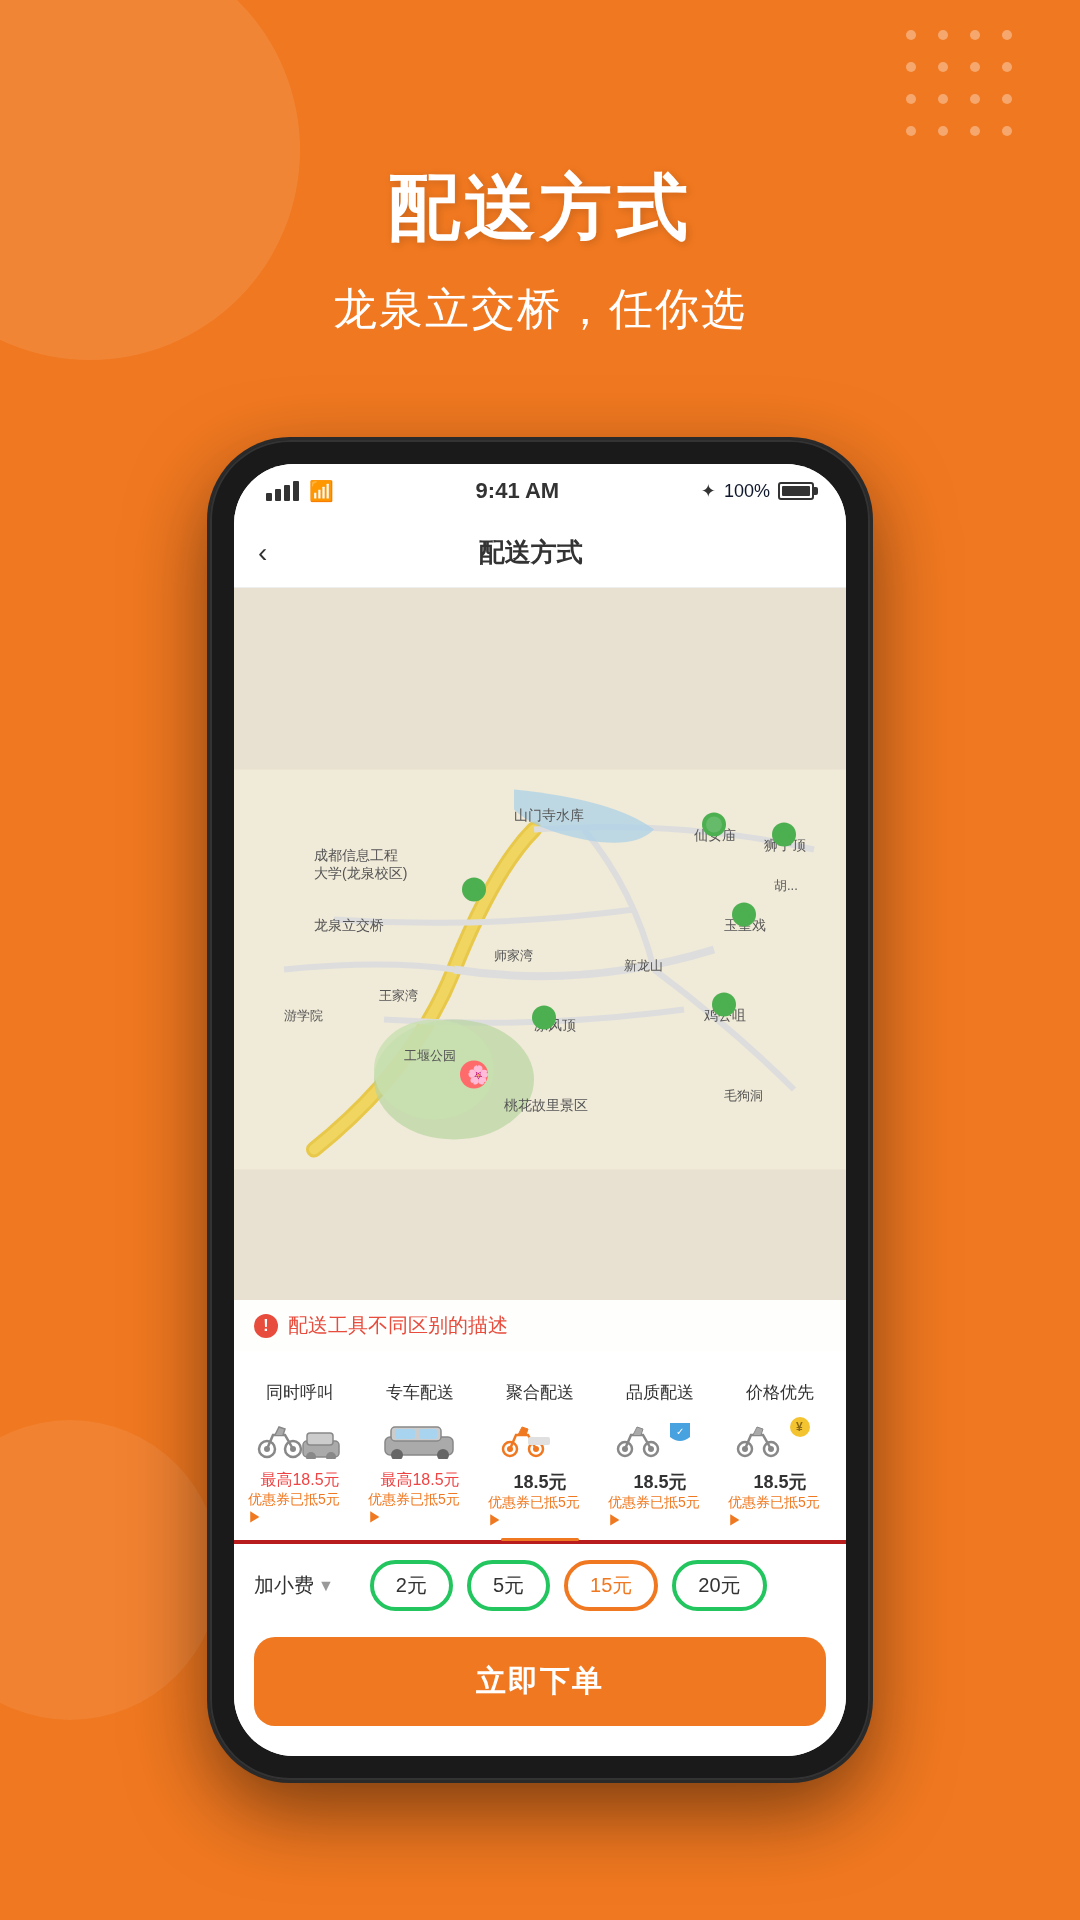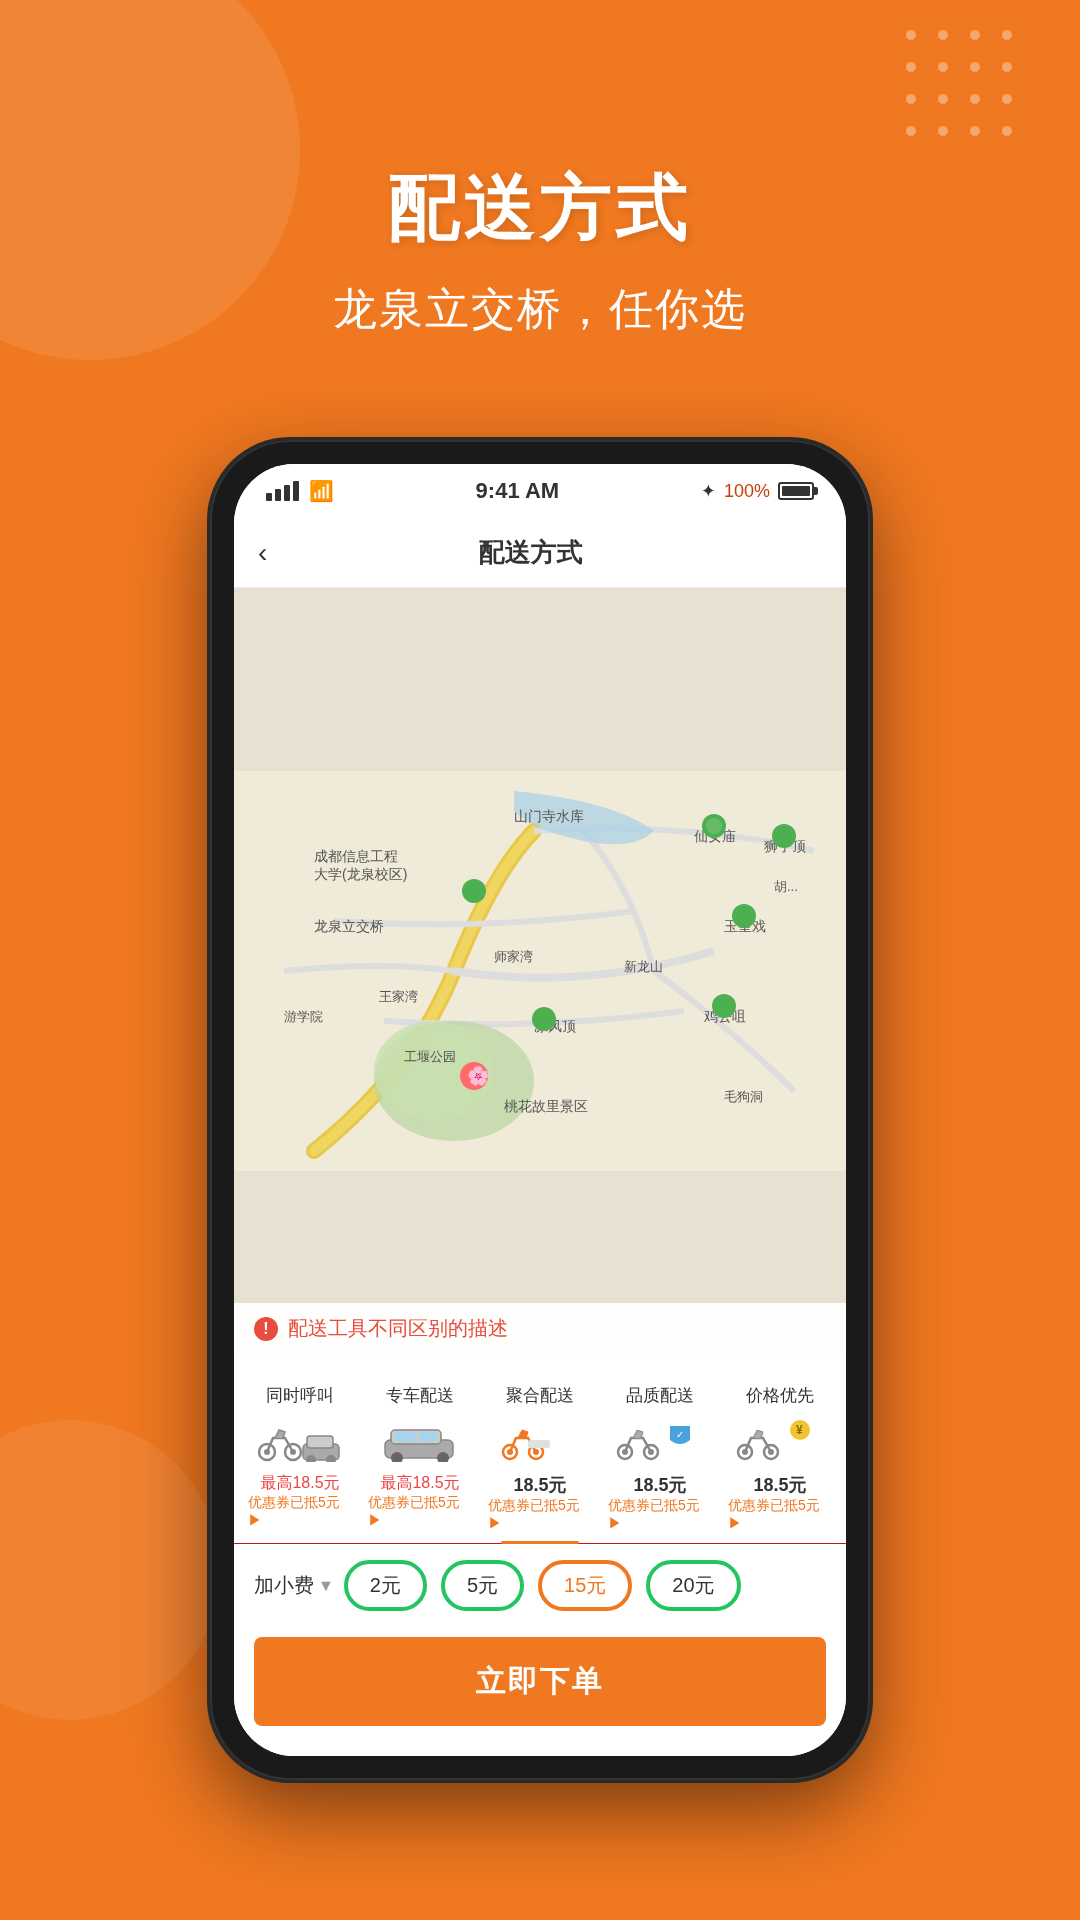--- a/index.html
+++ b/index.html
@@ -158,21 +158,21 @@
       font-weight: 600;
       color: #333;
     }
     .status-right {
       display: flex;
       align-items: center;
       gap: 8px;
     }
     .battery-text {
       font-size: 18px;
-      color: #c2410c;
+      color: #0f172a;
     }
     .battery-icon {
       width: 36px; height: 18px;
       border: 2px solid #333;
       border-radius: 3px;
       position: relative;
       display: flex;
       align-items: center;
       padding: 2px;
     }
@@ -265,21 +265,21 @@
     
     .bottom-sheet {
       background: #fff;
       flex-shrink: 0;
       padding: 0 0 20px 0;
     }
 
     
     .service-options {
       display: flex;
-      border-bottom: 1px solid #b91c1c;
+      border-bottom: 4px solid #b91c1c;
       padding: 20px 10px 0 10px;
       gap: 8px;
     }
     .service-option {
       flex: 1;
       display: flex;
       flex-direction: column;
       align-items: center;
       padding: 10px 4px;
       cursor: pointer;
@@ -320,21 +320,21 @@
     .service-coupon {
       font-size: 14px;
       color: #F07820;
     }
 
     
     .extra-fee-row {
       display: flex;
       align-items: center;
       padding: 16px 20px;
-      gap: 0;
+      gap: 26px;
     }
     .extra-label {
       font-size: 20px;
       color: #333;
       display: flex;
       align-items: center;
       gap: 4px;
     }
     .fee-options {
       display: flex;
@@ -374,21 +374,21 @@
 
     
     .order-btn {
       margin: 10px 20px 10px 20px;
       background: #F07820;
       color: #fff;
       font-size: 30px;
       font-weight: 600;
       text-align: center;
       padding: 24px 0;
-      border-radius: 8px;
+      border-radius: 21px;
       letter-spacing: 2px;
     }
   </style>
 </head>
 <body>
 
 <div class="bg-decoration">
   <div class="bg-circle-left"></div>
   <div class="bg-circle-bottom-left"></div>
   <div class="dots-grid">

